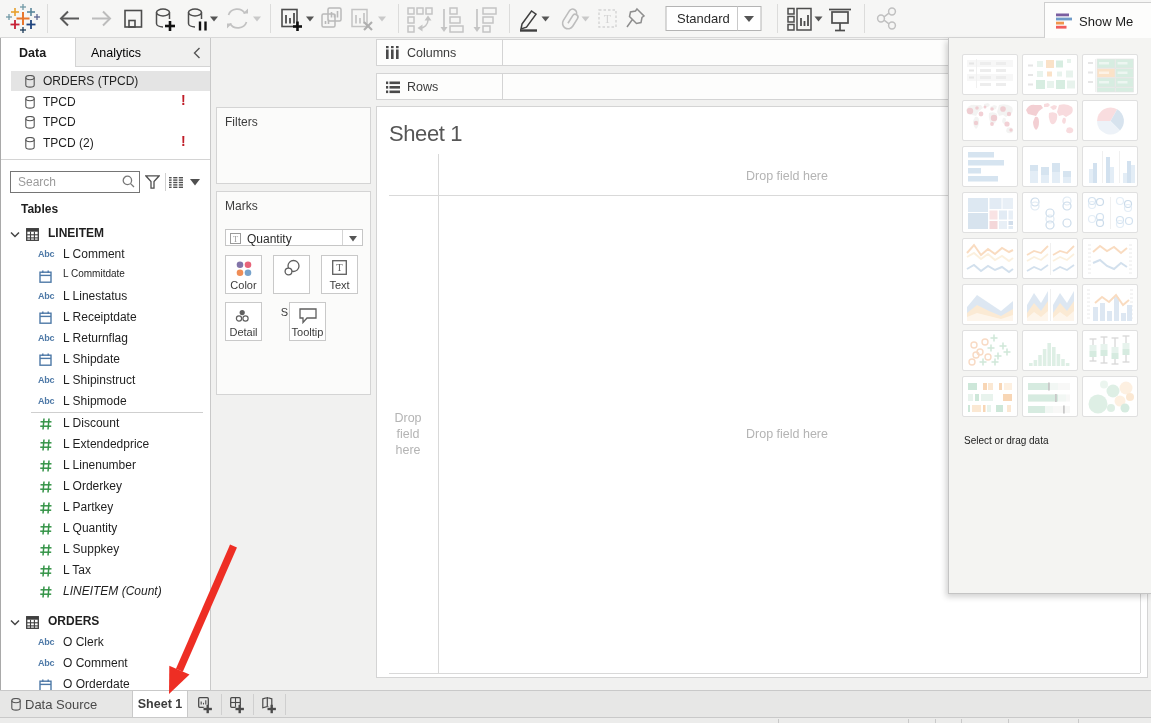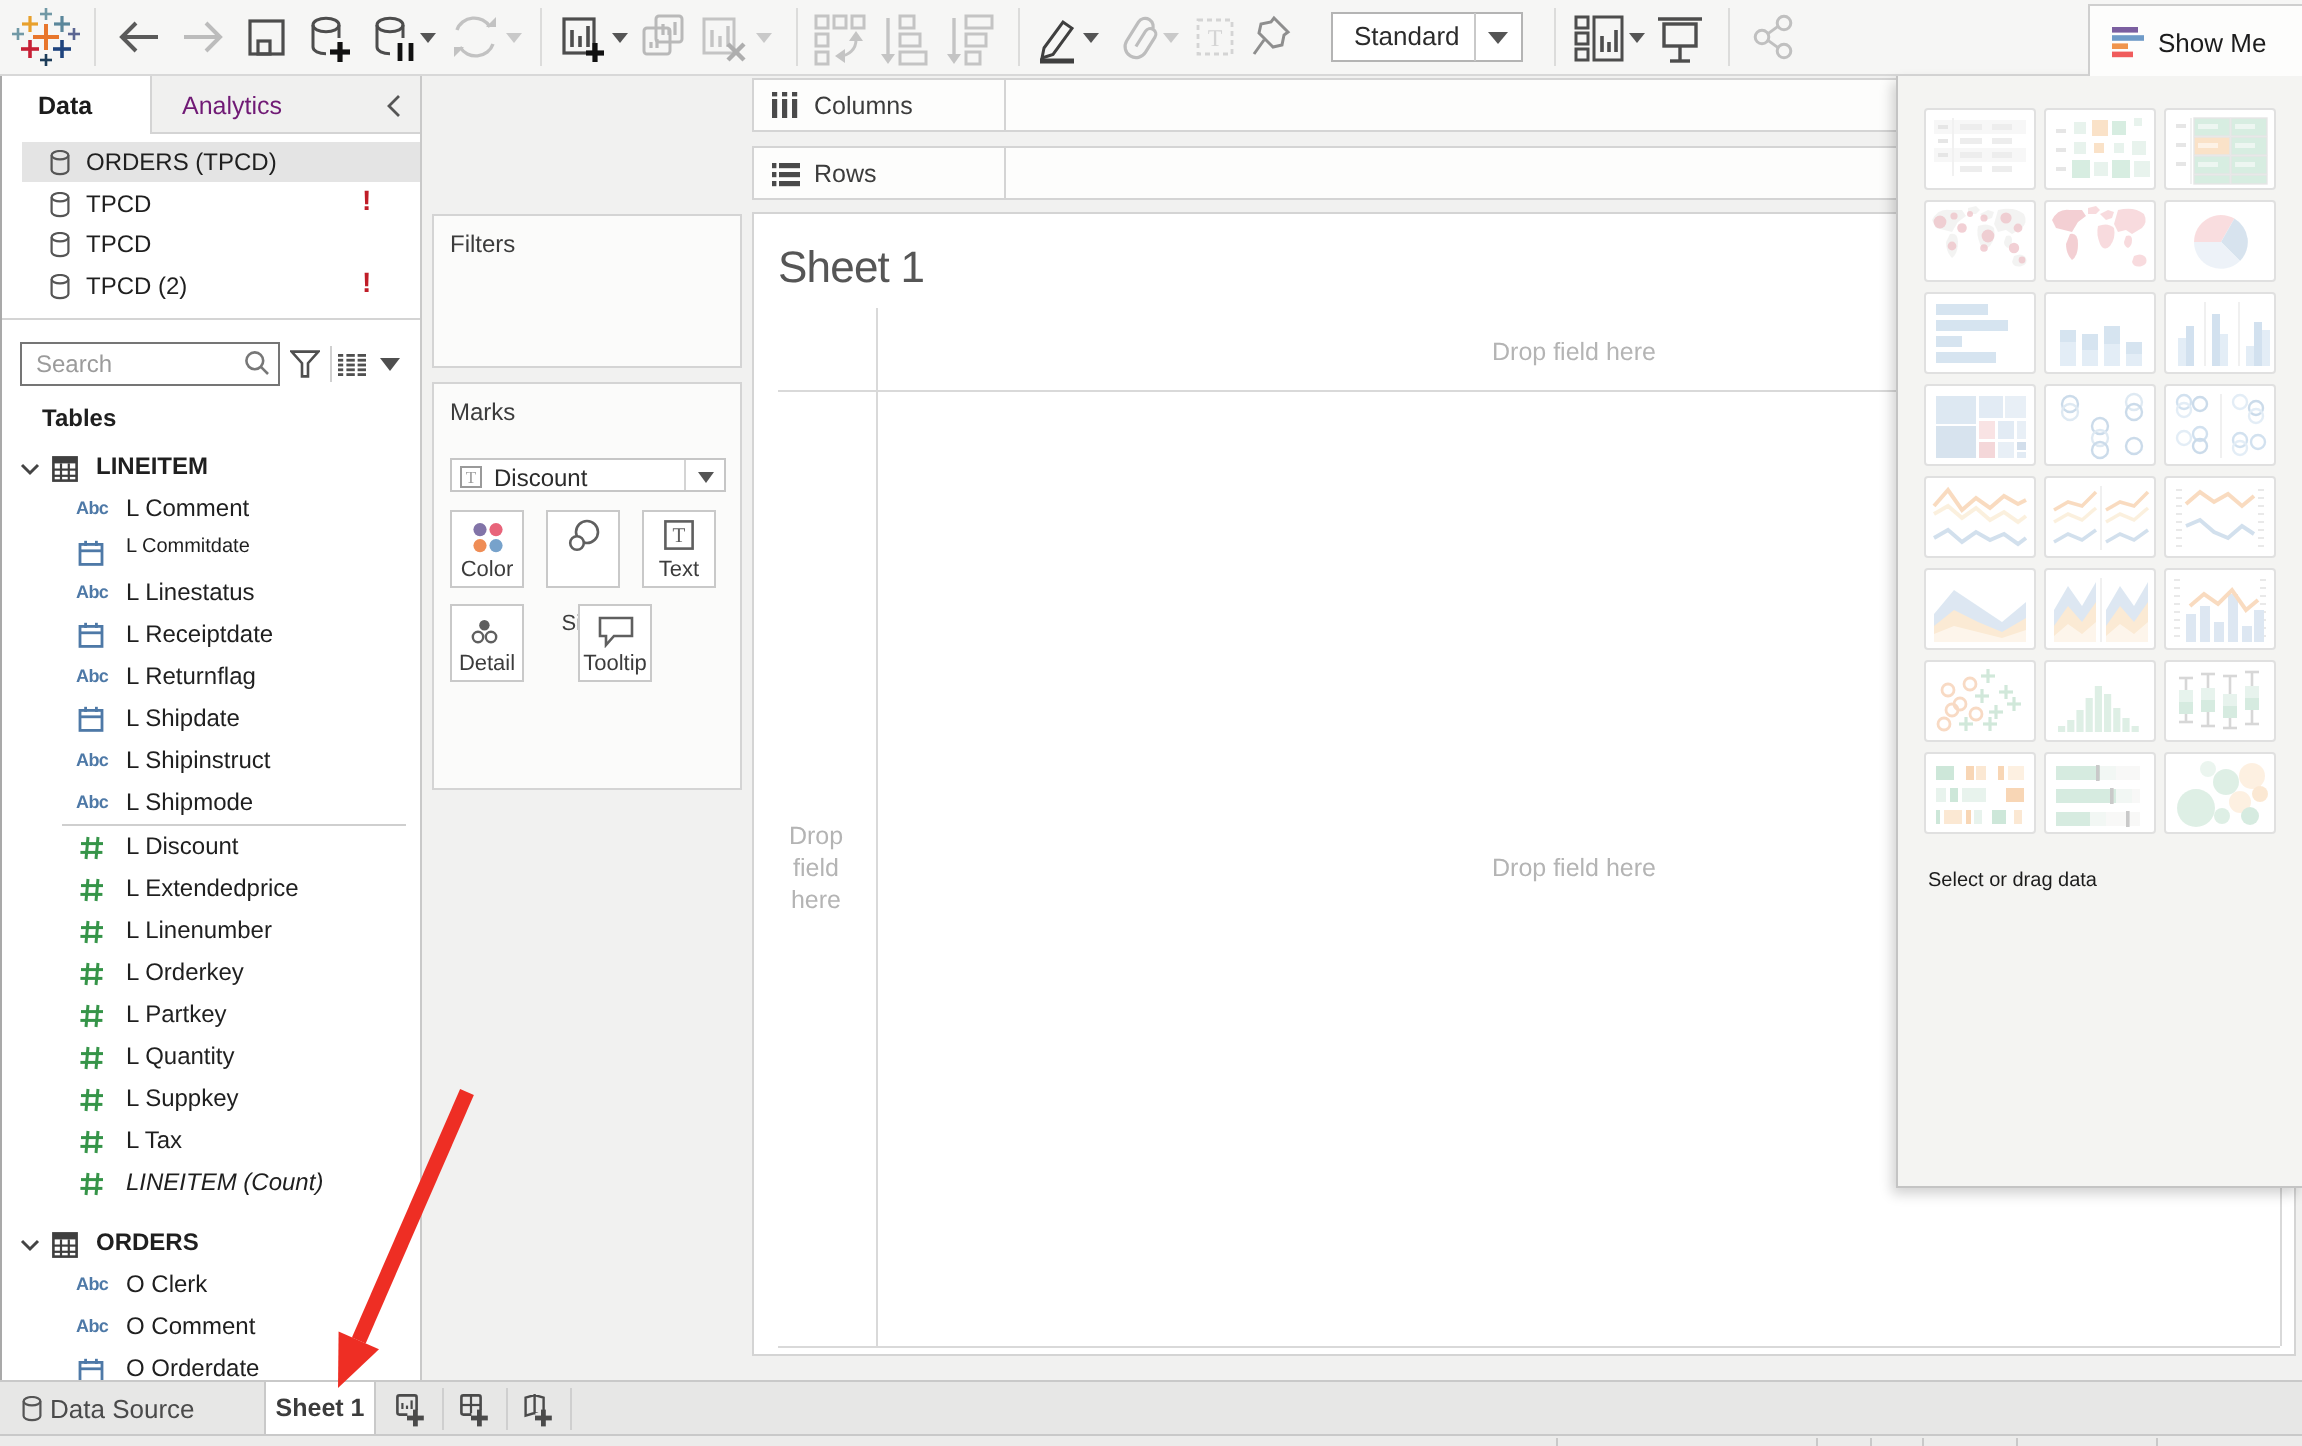--- a/index.html
+++ b/index.html
@@ -240,21 +240,21 @@
   <rect x="0" y="8.7" width="8" height="2.8" fill="#f0954d"></rect>
   <rect x="0" y="12.8" width="10.5" height="2.8" fill="#f05c5c"></rect>
  </svg>
  <div class="abs" style="left:34px;top:11px;font-size:13px;color:#1c1c1c;">Show Me</div>
 </div>
 
 <div class="abs" id="datapane" style="left:0;top:38px;width:211px;height:652px;background:#fff;border-right:1px solid #c9c9c9;border-left:1px solid #a9a9a9;box-sizing:border-box;overflow:hidden;">
 
  <div class="abs" style="left:74px;top:0;width:136px;height:29px;background:#f0f0ef;border-bottom:1px solid #d4d4d4;border-left:1px solid #d4d4d4;box-sizing:border-box;"></div>
  <div class="abs" style="left:18px;top:8px;font-size:12.5px;font-weight:bold;color:#1c1c1c;">Data</div>
- <div class="abs" style="left:90px;top:8px;font-size:12.5px;color:#701a75;">Analytics</div>
+ <div class="abs" style="left:90px;top:8px;font-size:12.5px;color:#000000;">Analytics</div>
  <svg class="abs" style="left:192px;top:9px;" width="8" height="12" viewBox="0 0 8 12">
       <polyline points="6.5,1 1.5,6 6.5,11" fill="none" stroke="#555" stroke-width="1.4"></polyline>
     </svg>
 
  <div class="abs" style="left:10px;top:33px;width:199px;height:20px;background:#e4e4e4;"></div>
  <div class="abs" style="left:42px;top:36px;font-size:12px;color:#1f1f1f;">ORDERS (TPCD)</div>
  <div class="abs" style="left:42px;top:56.5px;font-size:12px;color:#1f1f1f;">TPCD</div>
  <div class="abs" style="left:42px;top:77px;font-size:12px;color:#1f1f1f;">TPCD</div>
  <div class="abs" style="left:42px;top:97.5px;font-size:12px;color:#1f1f1f;">TPCD (2)</div>
  <div class="abs" style="left:180px;top:54px;font-size:14px;font-weight:bold;color:#c01d28;">!</div>
@@ -469,21 +469,21 @@
  </div>
 
  <div class="abs" style="left:5px;top:153px;width:155px;height:204px;background:#fbfbfa;border:1px solid #d4d4d4;box-sizing:border-box;">
   <div class="abs" style="left:8px;top:7px;font-size:12px;color:#3c3c3c;">Marks</div>
 
   <div class="abs" style="left:8px;top:37px;width:138px;height:17px;background:#fff;border:1px solid #c6c6c6;box-sizing:border-box;">
    <svg class="abs" style="left:4px;top:2.5px;" width="11" height="11" viewBox="0 0 11 11">
           <rect x="0.5" y="0.5" width="10" height="10" fill="none" stroke="#9a9a9a" stroke-width="1"></rect>
           <text x="5.5" y="8.5" font-size="8.5" fill="#9a9a9a" text-anchor="middle" font-family="Liberation Serif,serif">T</text>
         </svg>
-   <div class="abs" style="left:21px;top:1.5px;font-size:12px;color:#2b2b2b;">Discount</div>
+   <div class="abs" style="left:21px;top:1.5px;font-size:12px;color:#2b2b2b;">Quantity</div>
    <div class="abs" style="left:116px;top:0;width:1px;height:15px;background:#d4d4d4;"></div>
    <svg class="abs" style="left:123px;top:6px;" width="8" height="6" viewBox="0 0 8 6">
           <path d="M0 0 h8 l-4 5.5 z" fill="#555"></path>
         </svg>
   </div>
 
   <div class="abs" style="left:8px;top:63px;width:37px;height:39px;background:#fff;border:1px solid #c9c9c9;box-sizing:border-box;">
    <svg class="abs" style="left:9px;top:4px;" width="18" height="18" viewBox="0 0 18 18">
           <circle cx="5" cy="4.8" r="3.3" fill="#8274a8"></circle>
           <circle cx="13" cy="4.8" r="3.3" fill="#e8647a"></circle>

